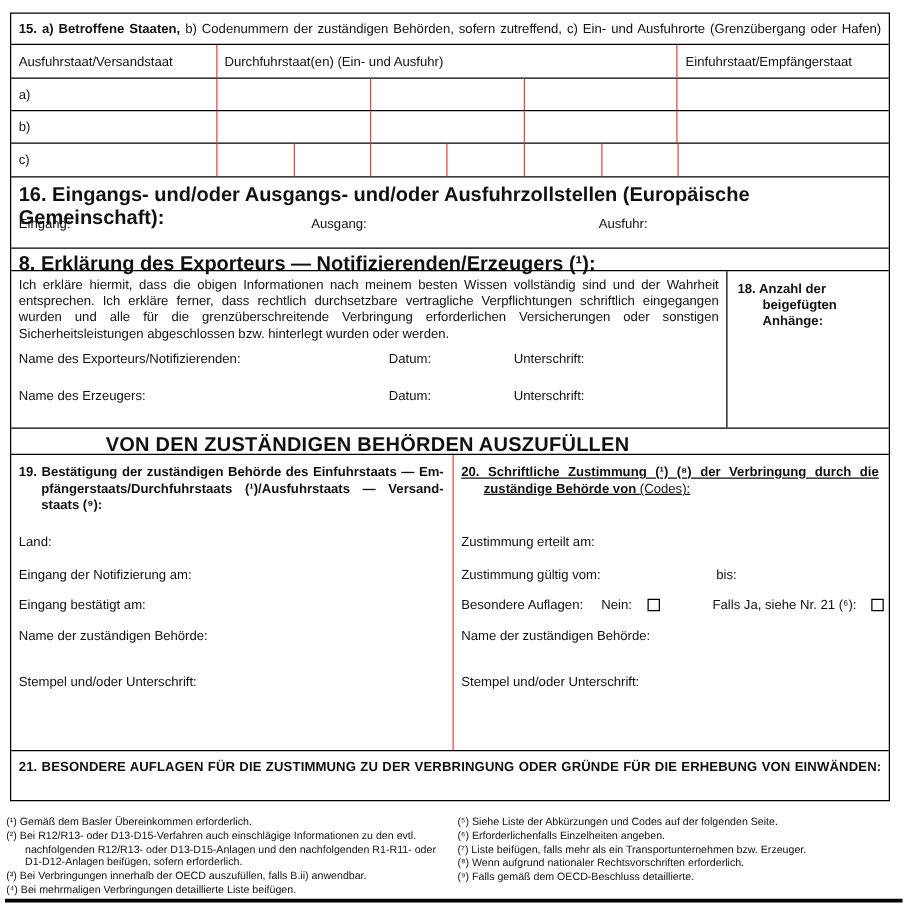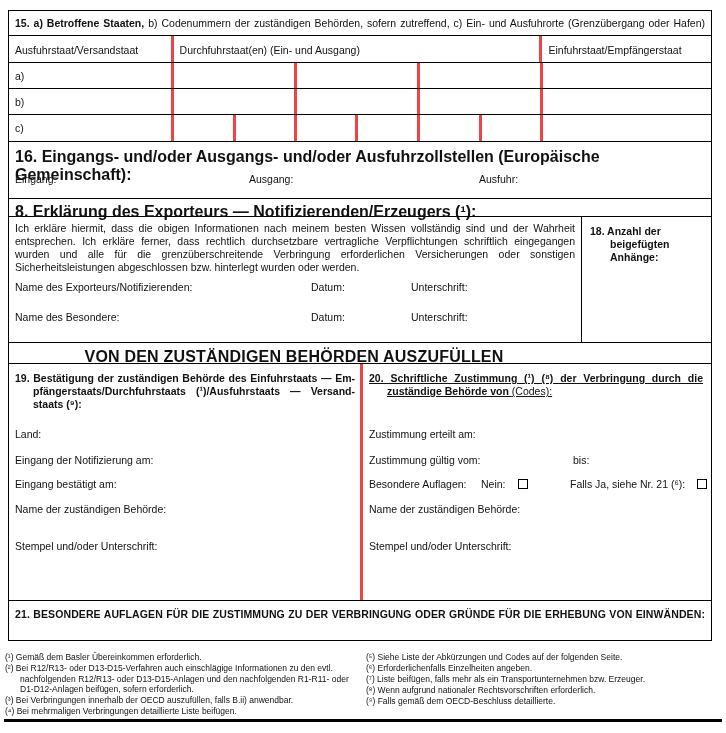--- a/index.html
+++ b/index.html
@@ -2,21 +2,21 @@
 <html><head>
 <meta charset="utf-8">
 <style>
   html,body{margin:0;padding:0;background:#fff;}
   .page{position:relative;width:726px;height:733px;background:#ffffff;
         font-family:"Liberation Sans", sans-serif;color:#111;
         -webkit-font-smoothing:antialiased;}
   .form{position:absolute;left:8px;top:10px;width:704px;border:1px solid #000;box-sizing:border-box;}
   .row{position:relative;border-bottom:1px solid #000;box-sizing:border-box;}
   .flex{display:flex;}
-  .cell{box-sizing:border-box;border-right:3px solid #ef4444;}
+  .cell{box-sizing:border-box;border-right:1px solid #ef4444;}
   .cell.last{border-right:none;}
   .fs{font-size:16px;}
   .b{font-weight:bold;}
   .jl{text-align:justify;text-align-last:justify;}
   .abs{position:absolute;}
   .lbl{font-size:10.5px;white-space:nowrap;}
   .para{font-size:10.5px;line-height:13px;text-align:justify;}
   .cb{display:inline-block;width:8px;height:8px;border:1px solid #000;vertical-align:-1px;margin-left:4px;background:#fff;}
   .fn{font-size:8.5px;line-height:10.5px;}
   .fn-item{padding-left:15px;text-indent:-15px;margin-bottom:0.5px;}
@@ -30,21 +30,21 @@
 
 <div class="page">
   <div class="form">
 
     <div class="row jl" style="height:25px;padding:6px 6px 0 6px;font-size:10.5px;">
       <span class="b">15. a) Betroffene Staaten,</span><span> b) Codenummern der zuständigen Behörden, sofern zutreffend, c) Ein- und Ausfuhrorte (Grenzübergang oder Hafen)</span>
     </div>
 
     <div class="row flex" style="height:27px;">
       <div class="cell lbl" style="width:165px;padding:8px 0 0 6px;">Ausfuhrstaat/Versandstaat</div>
-      <div class="cell lbl" style="width:370px;padding:8px 0 0 6px;">Durchfuhrstaat(en) (Ein- und Ausgang)</div>
+      <div class="cell lbl" style="width:370px;padding:8px 0 0 6px;">Durchfuhrstaat(en) (Ein- und Ausfuhr)</div>
       <div class="cell last lbl" style="width:169px;padding:8px 0 0 6px;">Einfuhrstaat/Empfängerstaat</div>
     </div>
 
     <div class="row flex" style="height:26px;">
       <div class="cell lbl" style="width:165px;padding:7px 0 0 6px;">a)</div>
       <div class="cell" style="width:124px;"></div>
       <div class="cell" style="width:123px;"></div>
       <div class="cell" style="width:123px;"></div>
       <div class="cell last" style="width:169px;"></div>
     </div>
@@ -77,21 +77,21 @@
 
     <div class="row b fs" style="height:18px;padding:4px 6px 0 6px;">8. Erklärung des Exporteurs — Notifizierenden/Erzeugers (¹):</div>
 
     <div class="row" style="height:126px;">
       <div class="abs para" style="left:6px;top:5px;width:560px;">Ich erkläre hiermit, dass die obigen Informationen nach meinem besten Wissen vollständig sind und der Wahrheit entsprechen. Ich erkläre ferner, dass rechtlich durchsetzbare vertragliche Verpflichtungen schriftlich eingegangen wurden und alle für die grenzüberschreitende Verbringung erforderlichen Versicherungen oder sonstigen Sicherheitsleistungen abgeschlossen bzw. hinterlegt wurden oder werden.</div>
 
       <span class="abs lbl" style="left:6px;top:64px;">Name des Exporteurs/Notifizierenden:</span>
       <span class="abs lbl" style="left:302px;top:64px;">Datum:</span>
       <span class="abs lbl" style="left:402px;top:64px;">Unterschrift:</span>
 
-      <span class="abs lbl" style="left:6px;top:94px;">Name des Besondere:</span>
+      <span class="abs lbl" style="left:6px;top:94px;">Name des Erzeugers:</span>
       <span class="abs lbl" style="left:302px;top:94px;">Datum:</span>
       <span class="abs lbl" style="left:402px;top:94px;">Unterschrift:</span>
 
       <div class="abs" style="left:572px;top:0;bottom:0;width:132px;border-left:1px solid #000;box-sizing:border-box;">
         <div class="hang18">
             <span class="inner">18. Anzahl der beigefügten Anhänge:</span>
           </div>
       </div>
     </div>
 

